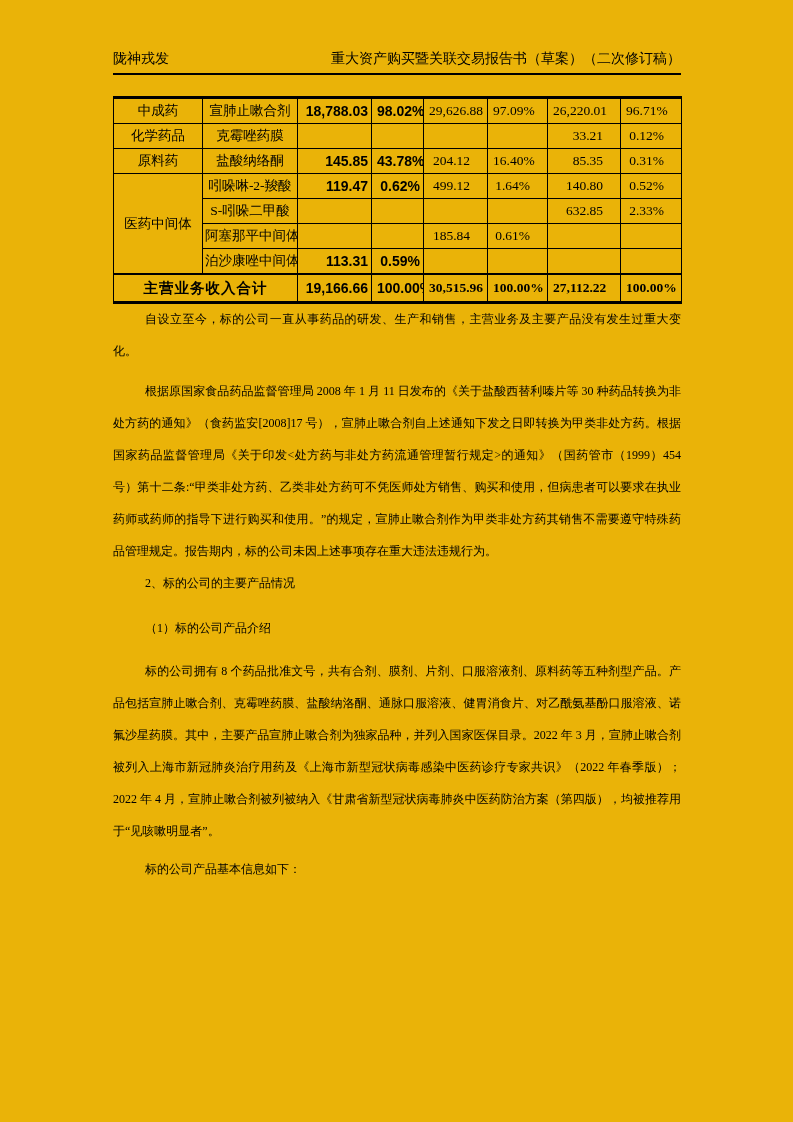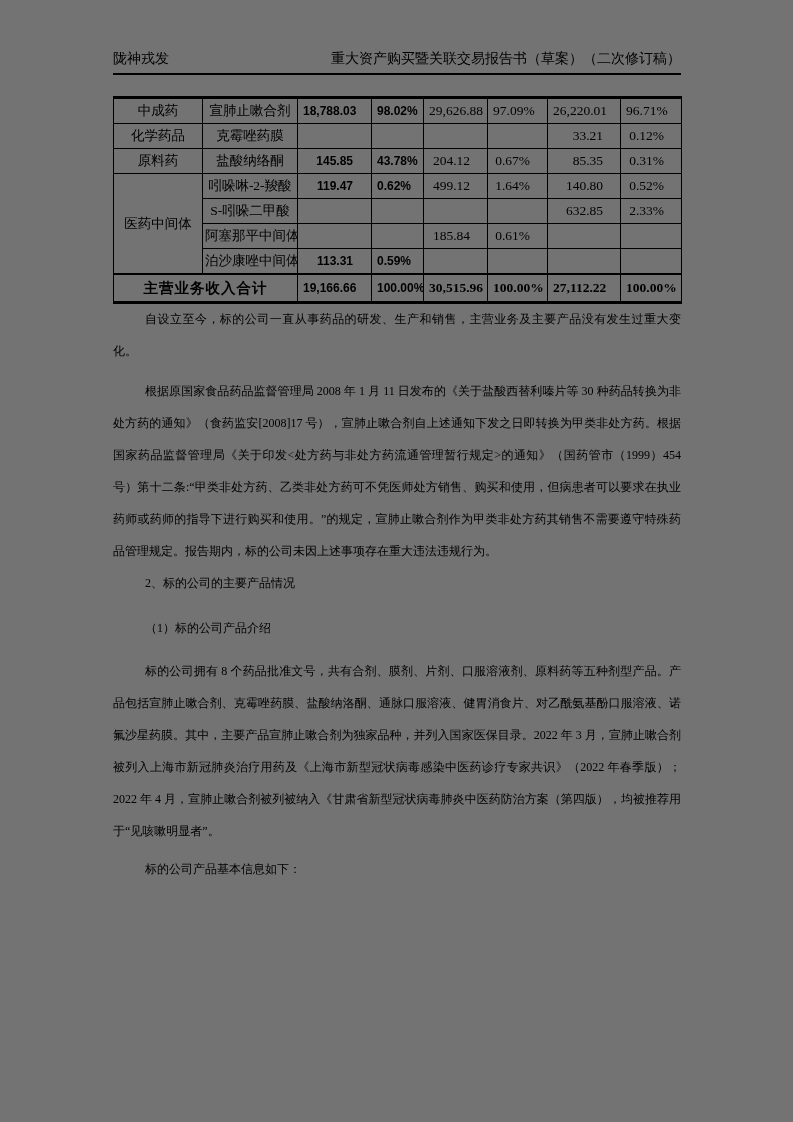--- a/index.html
+++ b/index.html
@@ -1,18 +1,18 @@
 <!DOCTYPE html>
 <html lang="zh"><head>
 <meta charset="utf-8">
 <style>
   html,body{margin:0;padding:0;background:#e8e8e8;}
   .page{
     position:relative;width:793px;height:1122px;margin:0 auto;
-    background:#737373;color:#000;
+    background:#eab308;color:#000;
     font-family:"Liberation Serif","DejaVu Serif",serif;
     overflow:hidden;
   }
   
   .header{
     position:absolute;left:113px;top:50px;width:568px;
     display:flex;justify-content:space-between;align-items:flex-end;
     font-size:14px;padding-bottom:5px;border-bottom:2px solid #000;
     white-space:nowrap;
   }
@@ -23,21 +23,21 @@
     border-top:3px solid #000;border-bottom:3px solid #000;
   }
   .rev-table td{
     border:1px solid #000;height:24px;padding:0 5px;
     font-size:13.5px;overflow:hidden;white-space:nowrap;
   }
   .rev-table td.cat,.rev-table td.prod{text-align:center;padding:0 2px;}
   .rev-table td.num,.rev-table td.pct{text-align:right;padding-right:17px;}
   .rev-table td.bs{
     font-family:"Liberation Sans","DejaVu Sans",sans-serif;
-    font-weight:bold;font-size:12px;padding-right:18px;
+    font-weight:bold;font-size:14px;padding-right:3px;
   }
   .rev-table td.bser{font-weight:bold;}
   .rev-table tr.total-row td{height:26px;border-top:2px solid #000;}
   .rev-table td.total-label{
     text-align:center;font-weight:bold;font-size:14.5px;letter-spacing:1px;
   }
   
   .content{
     position:absolute;left:113px;top:303px;width:568px;
     font-size:12px;line-height:32px;text-align:justify;
@@ -94,21 +94,21 @@
         <td class="pct"></td>
         <td class="num">33.21</td>
         <td class="pct">0.12%</td>
       </tr>
       <tr>
         <td class="cat">原料药</td>
         <td class="prod">盐酸纳络酮</td>
         <td class="num bs">145.85</td>
         <td class="pct bs">43.78%</td>
         <td class="num">204.12</td>
-        <td class="pct">0.67%</td>
+        <td class="pct">16.40%</td>
         <td class="num">85.35</td>
         <td class="pct">0.31%</td>
       </tr>
       <tr>
         <td class="cat" rowspan="4">医药中间体</td>
         <td class="prod">吲哚啉-2-羧酸</td>
         <td class="num bs">119.47</td>
         <td class="pct bs">0.62%</td>
         <td class="num">499.12</td>
         <td class="pct">1.64%</td>

